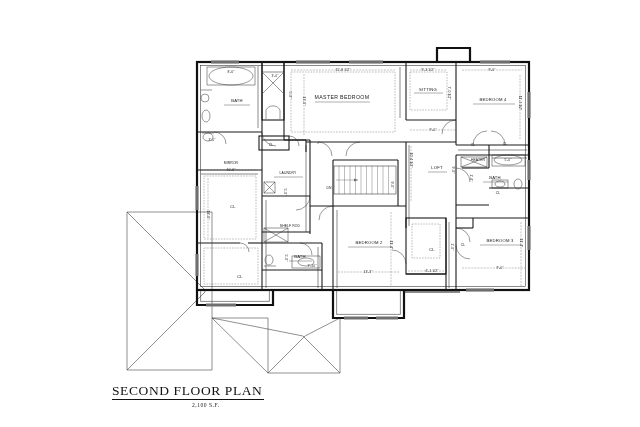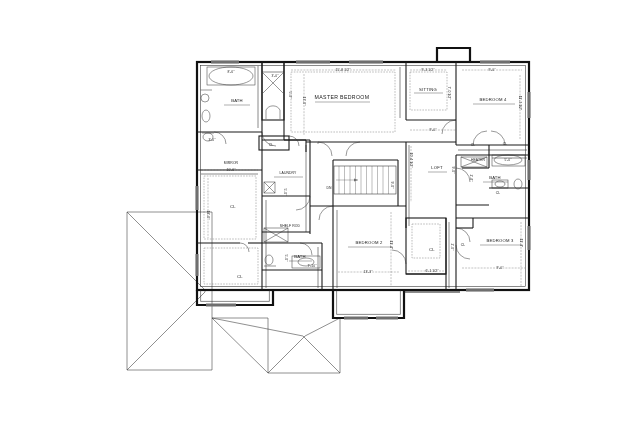--- a/index.html
+++ b/index.html
@@ -419,14 +419,19 @@
       <text class="dim-text" x="508" y="160">5'-0"</text>
       <text class="dim-text vert" x="471" y="178">2'-8"</text>
       <text class="dim-text vert" x="286" y="258">5'-0"</text>
       <text class="dim-text" x="312" y="266">7'-10"</text>
       <text class="dim-text" x="212" y="140">3'-0"</text>
       <text class="dim-text vert" x="452" y="247">2'-0"</text>
     </g>
 
   </svg>
 
+  <div class="title-block">
+    <div class="title-main">SECOND FLOOR PLAN</div>
+    <hr class="title-rule">
+    <div class="title-sub">2,100 S.F.</div>
+  </div>
 
 </div>
 
 </body></html>

